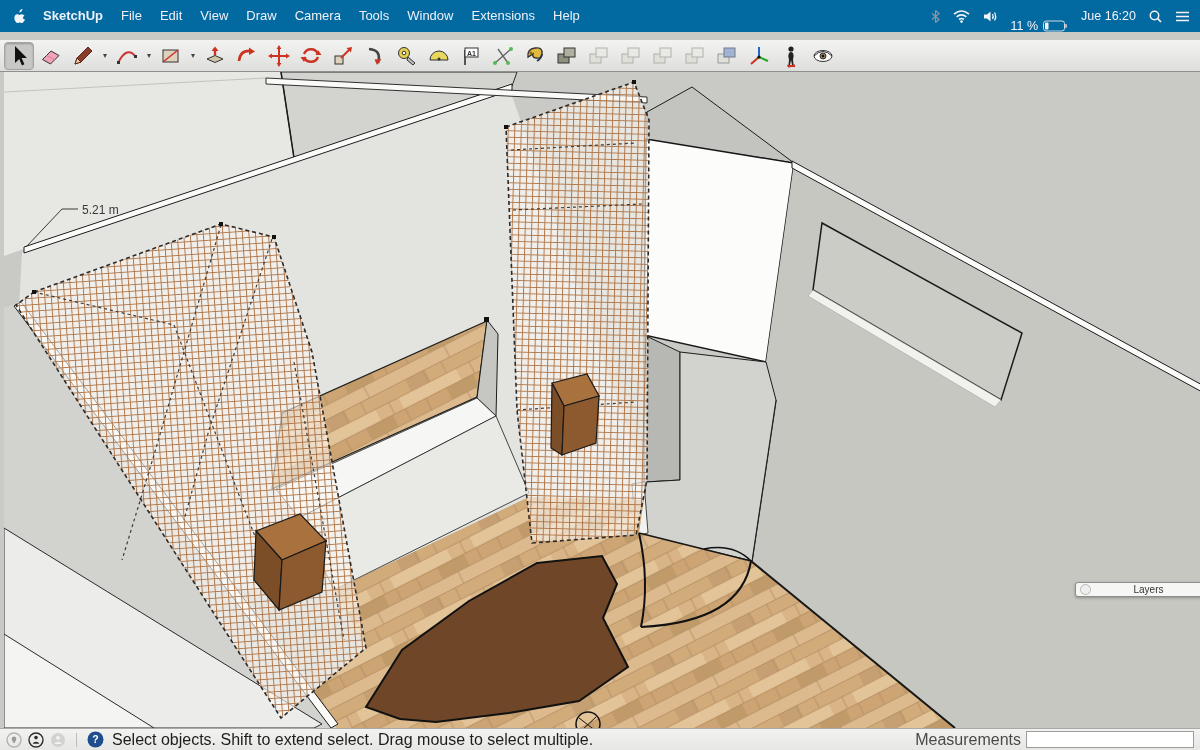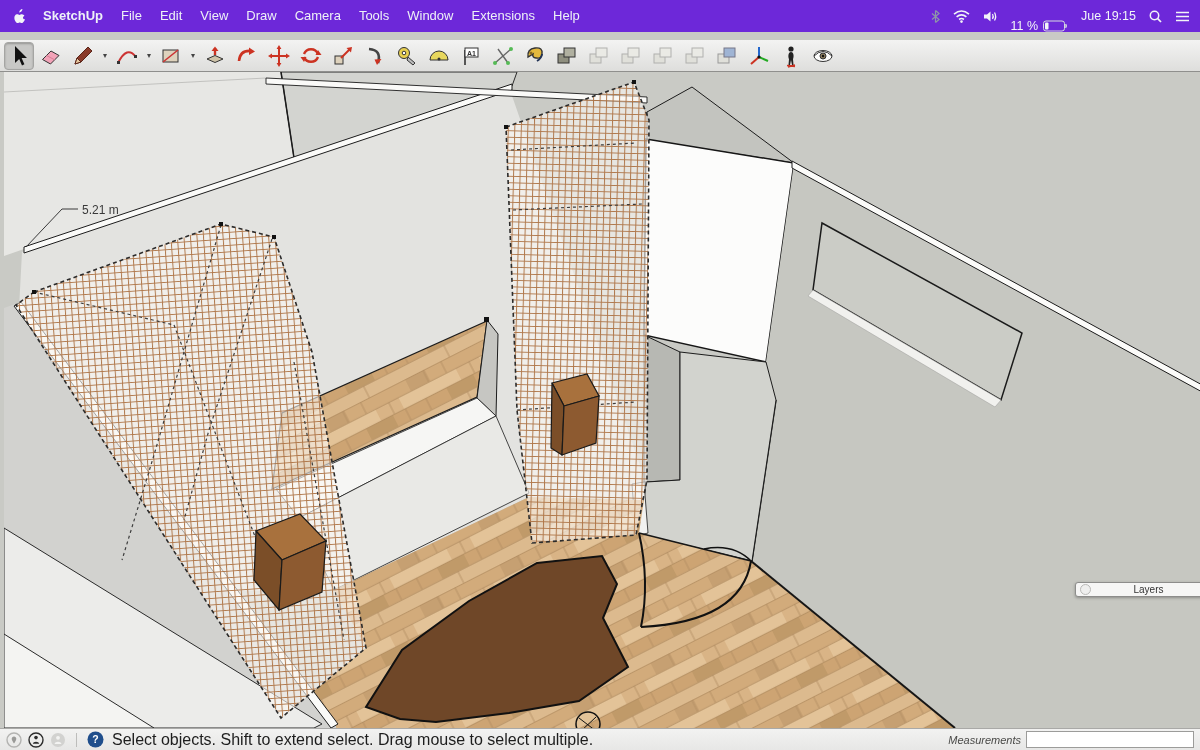--- a/index.html
+++ b/index.html
@@ -1,20 +1,20 @@
 <!DOCTYPE html>
 <html><head>
 <meta charset="utf-8">
 <style>
   html,body{margin:0;padding:0;background:#555;}
   .screen{position:relative;width:1200px;height:750px;overflow:hidden;
     font-family:"Liberation Sans",sans-serif;background:#c9cac5;-webkit-font-smoothing:antialiased;}
 
   
-  .menubar{position:absolute;top:0;left:0;width:1200px;height:20px;background:#6d28d9;
+  .menubar{position:absolute;top:0;left:0;width:1200px;height:20px;background:#0369a1;
     display:flex;align-items:center;padding:16px 10px;box-sizing:border-box;color:#eef1f7;font-size:13px;}
   .menubar .apple{margin:0 8px 0 4px;display:flex;align-items:center;}
   .menu-item{padding:0 9px;line-height:20px;white-space:nowrap;}
   .menu-item.app{font-weight:bold;}
   .mb-right{margin-left:auto;display:flex;align-items:center;gap:13px;}
   .mb-right svg{display:block;}
   .mb-text{font-size:12.5px;color:#f2f4f8;white-space:nowrap;}
   .battery-wrap{display:flex;align-items:center;gap:5px;margin-top:20px;}
 
   
@@ -51,21 +51,21 @@
   .layers-close{width:9px;height:9px;border-radius:50%;border:1px solid #b9b9b7;background:#efefee;margin-left:4px;flex:0 0 auto;}
   .layers-title{flex:1;text-align:center;font-size:10px;color:#333;line-height:13px;}
 
   
   .statusbar{position:absolute;left:0;top:728px;width:1200px;height:22px;background:linear-gradient(#f2f2f1,#e7e7e6);
     border-top:1px solid #a9a9a7;box-sizing:border-box;display:flex;align-items:center;padding:0 6px;}
   .sb-icons{display:flex;align-items:center;gap:6px;}
   .sb-divider{width:1px;height:14px;background:#bdbdbb;margin:0 4px;}
   .sb-hint{font-size:16px;color:#1d1d1d;margin-left:8px;white-space:nowrap;}
   .sb-right{margin-left:auto;display:flex;align-items:center;gap:5px;}
-  .sb-measure-label{font-size:11px;color:#4a4a48;font-style:italic;}
+  .sb-measure-label{font-size:16px;color:#4a4a48;}
   .sb-measure-input{width:160px;height:15px;border:1px solid #9c9c9a;background:#fff;font-size:11px;padding:0 3px;}
 </style>
 </head>
 <body>
 
 <div class="screen">
 
   <div class="menubar">
     <span class="apple">
       <svg width="12" height="14" viewBox="0 0 12 14">
@@ -86,21 +86,21 @@
           <path d="M9.5 4 Q11 6.5 9.5 9 M11.5 2.5 Q13.8 6.5 11.5 10.5" stroke="#f2f4f8" stroke-width="1.3" fill="none"></path>
         </svg>
       <span class="battery-wrap">
         <span class="mb-text">11 %</span>
         <svg width="25" height="12" viewBox="0 0 25 12">
             <rect x="0.5" y="1" width="21" height="10" rx="2.5" fill="none" stroke="#d6d9e0"></rect>
             <rect x="2" y="2.5" width="3.5" height="7" rx="1" fill="#f2f4f8"></rect>
             <path d="M22.5 4.2 Q24 6 22.5 7.8" stroke="#d6d9e0" stroke-width="1.4" fill="none"></path>
           </svg>
       </span>
-      <span class="mb-text">Jue 19:15</span>
+      <span class="mb-text">Jue 16:20</span>
       <svg width="13" height="13" viewBox="0 0 13 13">
           <circle cx="5.5" cy="5.5" r="4.2" stroke="#f2f4f8" stroke-width="1.5" fill="none"></circle>
           <path d="M8.7 8.7 L12 12" stroke="#f2f4f8" stroke-width="1.7"></path>
         </svg>
       <svg width="15" height="11" viewBox="0 0 15 11">
           <path d="M1 1.5 H14 M1 5.5 H14 M1 9.5 H14" stroke="#f2f4f8" stroke-width="1.6"></path>
         </svg>
     </span>
   </div>
 

